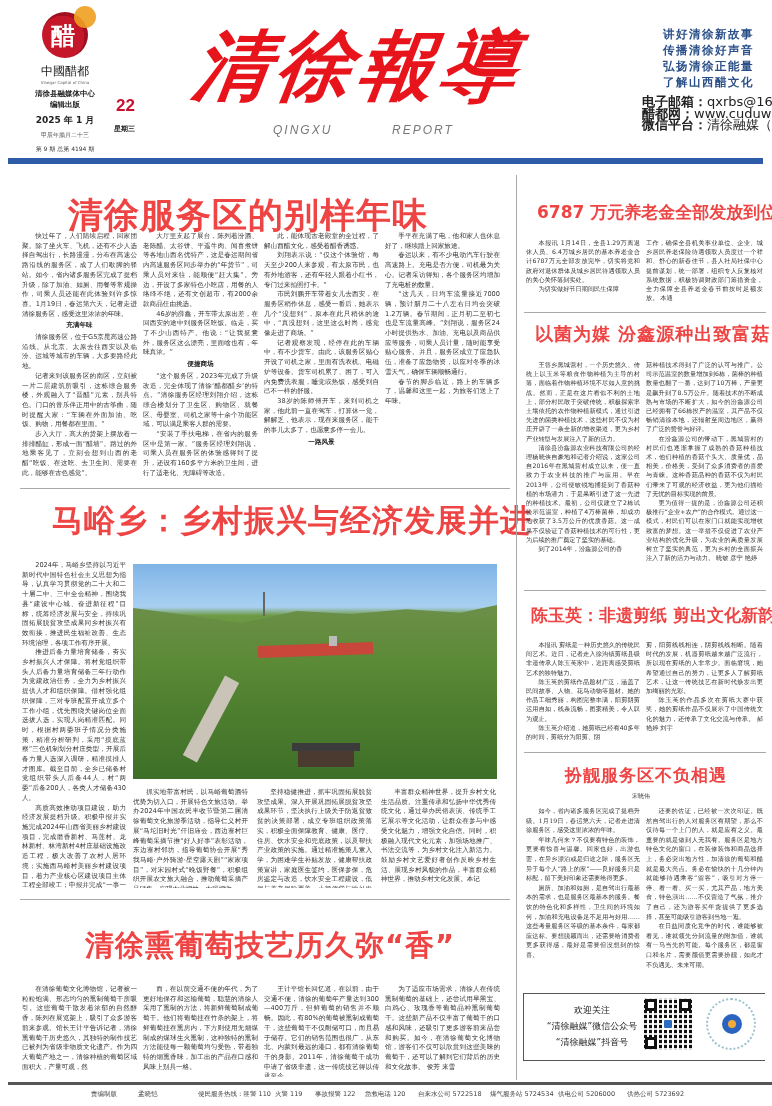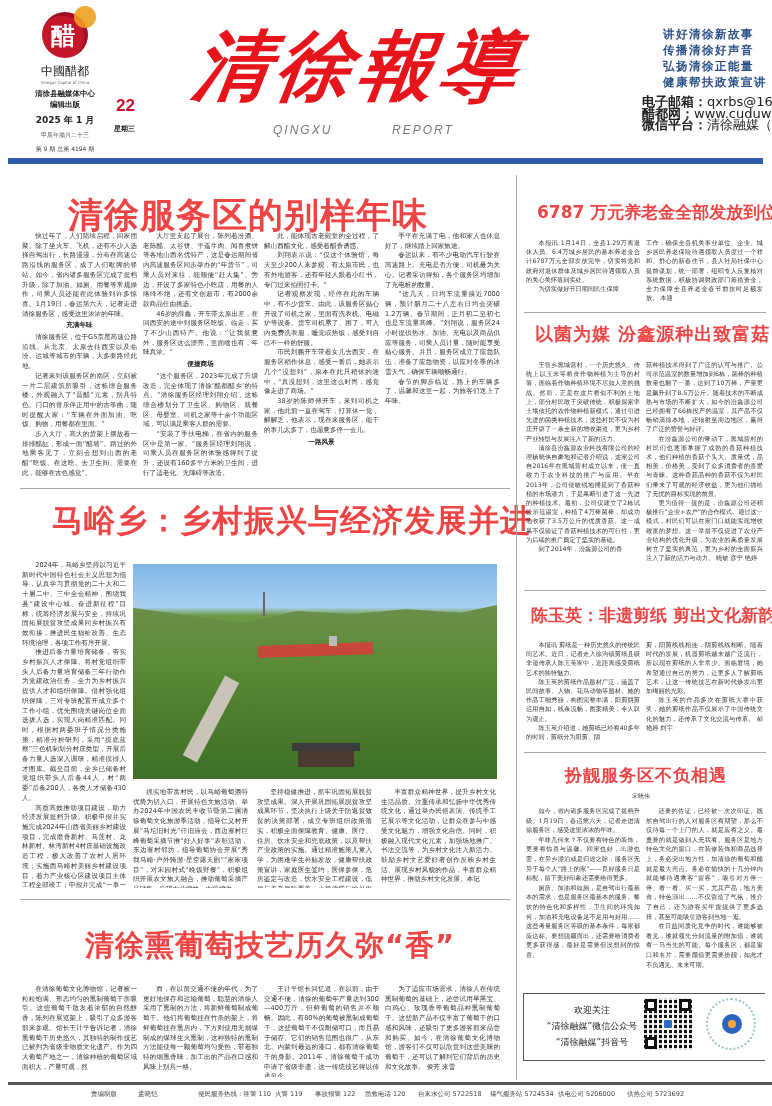--- a/index.html
+++ b/index.html
@@ -104,21 +104,21 @@
   <div class="weekday">星期三</div>
 
   <div class="title-art">清徐報導</div>
   <div class="title-en q">QINGXU</div>
   <div class="title-en r">REPORT</div>
 
   <div class="slogans">
     <div>讲好清徐新故事</div>
     <div>传播清徐好声音</div>
     <div>弘扬清徐正能量</div>
-    <div>健康帮扶政策宣讲</div>
+    <div>了解山西醋文化</div>
   </div>
   <div class="contacts">
     <div><b>电子邮箱：</b><span>qxrbs@163.com</span></div>
     <div><b>醋都网：</b><span>www.cuduwang.com</span></div>
     <div><b>微信平台：</b><span>清徐融媒（qxrmtzx）</span></div>
   </div>
   <div class="rule-blue"></div>
 </div>
 
 <div class="h1" style="left:68px; top:192px; font-size:35px;">清徐服务区的别样年味</div>
@@ -133,22 +133,22 @@
 <div class="col" style="left:143px; top:232px; width:115px; height:248px;">
   <p>大厅里支起了展台，陈列着汾酒、老陈醋、太谷饼、平遥牛肉、闻喜煮饼等各地山西名优特产，这是春运期间省内高速服务区同步举办的“年货节”，司乘人员对来往，能顺便“赶大集”。旁边，开设了多家特色小吃店，用餐的人络绎不绝，还有文创超市，有2000余款商品任由挑选。</p>
   <p>46岁的薛鑫，开车带太原出差，在回西安的途中到服务区吃饭。临走，买了不少山西特产。他说：“让我挺意外，服务区这么漂亮，里面啥也有，年味真浓。”</p>
   <p class="sub">便捷商场</p>
   <p>“这个服务区，2023年完成了升级改造，完全体现了清徐‘醋都醋乡’的特点。”清徐服务区经理刘翔介绍，这栋综合楼划分了卫生区、购物区、就餐区、母婴室、司机之家等十余个功能区域，可以满足乘客人群的需要。</p>
   <p>“安装了手扶电梯，在省内的服务区中是第一家。”服务区经理刘翔说，司乘人员在服务区的体验感得到了提升，还设有160多平方米的卫生间，进行了适老化、无障碍等改造。</p>
 </div>
 <div class="col" style="left:264px; top:232px; width:115px; height:248px;">
   <p>此，能体现古老殿堂的全过程，了解山西醋文化，感受着醋香诱惑。</p>
   <p>刘翔表示说：“仅这个体验馆，每天至少200人来参观，有太原市民，也有外地游客，还有年轻人跟着小红书，专门过来拍照打卡。”</p>
+  <p>市民刘鹏开车带着女儿去西安，在服务区稍作休息，感受一番后，她表示几个“没想到”，原本在此只稍休的途中，“真没想到，这里这么时尚，感觉像走进了商场。”</p>
   <p>记者观察发现，经停在此的车辆中，有不少货车。由此，该服务区贴心开设了司机之家，里面有洗衣机、电磁炉等设备。货车司机累了、困了，可入内免费洗衣服，睡觉或热饭，感受到自己不一样的舒服。</p>
-  <p>市民刘鹏开车带着女儿去西安，在服务区稍作休息，感受一番后，她表示几个“没想到”，原本在此只稍休的途中，“真没想到，这里这么时尚，感觉像走进了商场。”</p>
   <p>38岁的陈师傅开车，来到司机之家，他此前一直在驾车，打算休一觉，解解乏，他表示，现在来服务区，能干的事儿太多了，也愿意多停一会儿。</p>
   <p class="sub">一路风景</p>
 </div>
 <div class="col" style="left:385px; top:232px; width:115px; height:248px;">
   <p>手平在充满了电，他和家人也休息好了，继续踏上回家旅途。</p>
   <p>春运以来，有不少电动汽车行驶在高速路上。充电是否方便，司机最为关心。记者采访得知，各个服务区均增加了充电桩的数量。</p>
   <p>“这几天，日均车流量接近7000辆，预计腊月二十八左右日均会突破1.2万辆。春节期间，正月初二至初七也是车流量高峰。”刘翔说，服务区24小时提供热水、加油、充电以及商品供应等服务，司乘人员计量，随时能享受贴心服务。并且，服务区成立了应急队伍，准备了应急物资，以应对冬季的冰雪天气，确保车辆顺畅通行。</p>
   <p>春节的脚步临近，路上的车辆多了，温馨和这里一起，为旅客们送上了年味。</p>
 </div>
 

